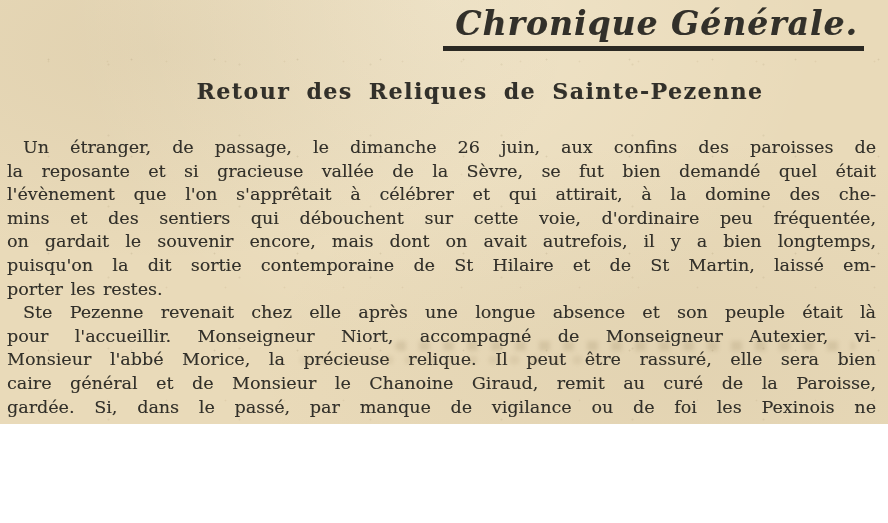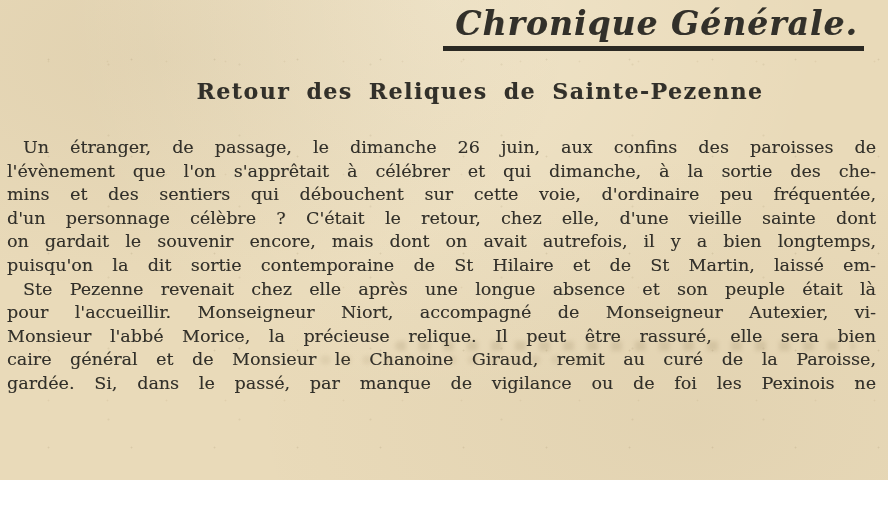--- a/index.html
+++ b/index.html
@@ -1,18 +1,18 @@
 <!DOCTYPE html>
 <html><head>
 <meta charset="utf-8">
 <style>
   html,body{margin:0;padding:0;}
   .page{
     position:relative;
-    width:888px;height:480px;
+    width:888px;height:424px;
     overflow:hidden;
     background-color:#e9dab9;
     background-image:
       radial-gradient(circle, rgba(116,96,58,.14) 0.5px, transparent 1.3px),
       radial-gradient(circle, rgba(116,96,58,.10) 0.6px, transparent 1.5px),
       radial-gradient(circle, rgba(150,125,80,.12) 0.5px, transparent 1.2px),
       radial-gradient(ellipse at 18% 12%, rgba(120,100,62,.07), transparent 40%),
       radial-gradient(ellipse at 78% 88%, rgba(120,100,62,.06), transparent 45%),
       radial-gradient(ellipse at 50% 0%, rgba(255,250,235,.30), transparent 60%);
     background-size: 83px 97px, 131px 71px, 59px 113px, 100% 100%, 100% 100%, 100% 100%;
@@ -72,25 +72,26 @@
 <body>
 
 <div class="page">
 
   <div class="masthead">Chronique Générale.</div>
 
   <div class="article-title">Retour des Reliques de Sainte-Pezenne</div>
 
   <div class="article-body">
     <div class="line indent">Un étranger, de passage, le dimanche 26 juin, aux confins des paroisses de</div>
-    <div class="line">l'évènement que l'on s'apprêtait à célébrer et qui dimanche, à la sortie des che-</div>
+    <div class="line">la reposante et si gracieuse vallée de la Sèvre, se fut bien demandé quel était</div>
+    <div class="line">l'évènement que l'on s'apprêtait à célébrer et qui attirait, à la domine des che-</div>
     <div class="line">mins et des sentiers qui débouchent sur cette voie, d'ordinaire peu fréquentée,</div>
-    <div class="line">d'un personnage célèbre ? C'était le retour, chez elle, d'une vieille sainte dont</div>
     <div class="line">on gardait le souvenir encore, mais dont on avait autrefois, il y a bien longtemps,</div>
     <div class="line">puisqu'on la dit sortie contemporaine de St Hilaire et de St Martin, laissé em-</div>
+    <div class="line short">porter les restes.</div>
     <div class="line indent">Ste Pezenne revenait chez elle après une longue absence et son peuple était là</div>
     <div class="line">pour l'accueillir. Monseigneur Niort, accompagné de Monseigneur Autexier, vi-</div>
     <div class="line">Monsieur l'abbé Morice, la précieuse relique. Il peut être rassuré, elle sera bien</div>
     <div class="line">caire général et de Monsieur le Chanoine Giraud, remit au curé de la Paroisse,</div>
     <div class="line">gardée. Si, dans le passé, par manque de vigilance ou de foi les Pexinois ne</div>
   </div>
 
   <div class="smudge s1"></div>
   <div class="smudge s2"></div>
   <div class="smudge s3"></div>

